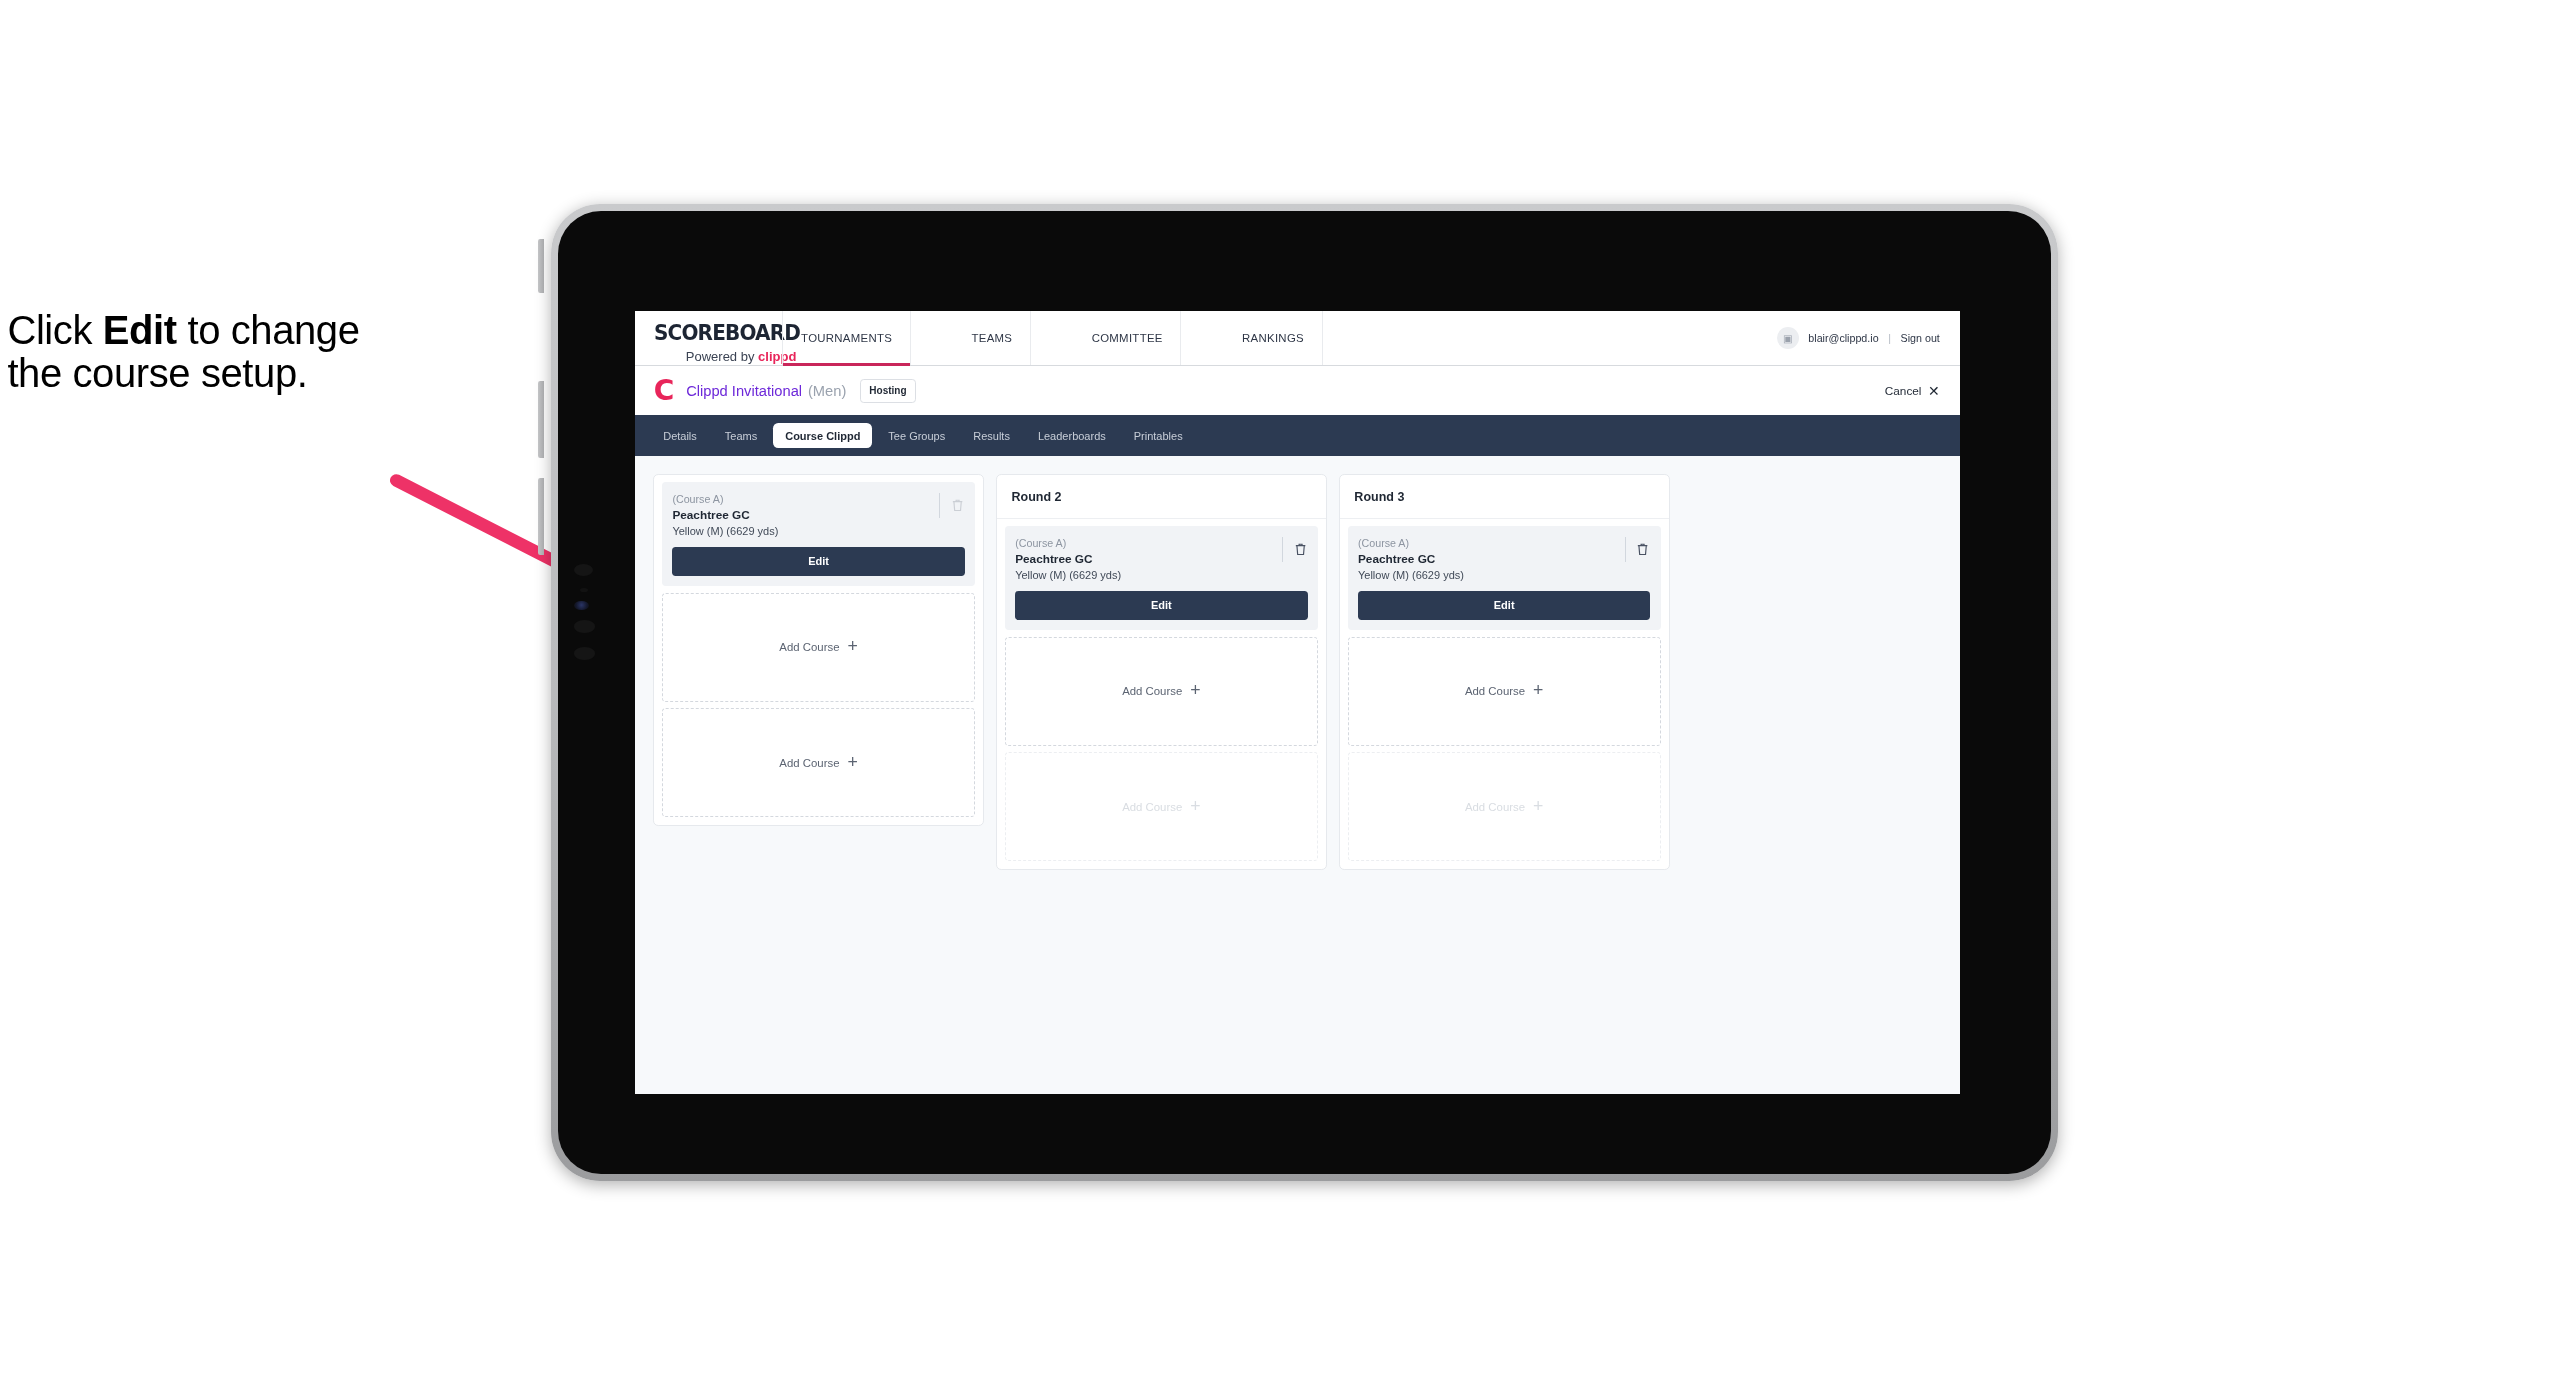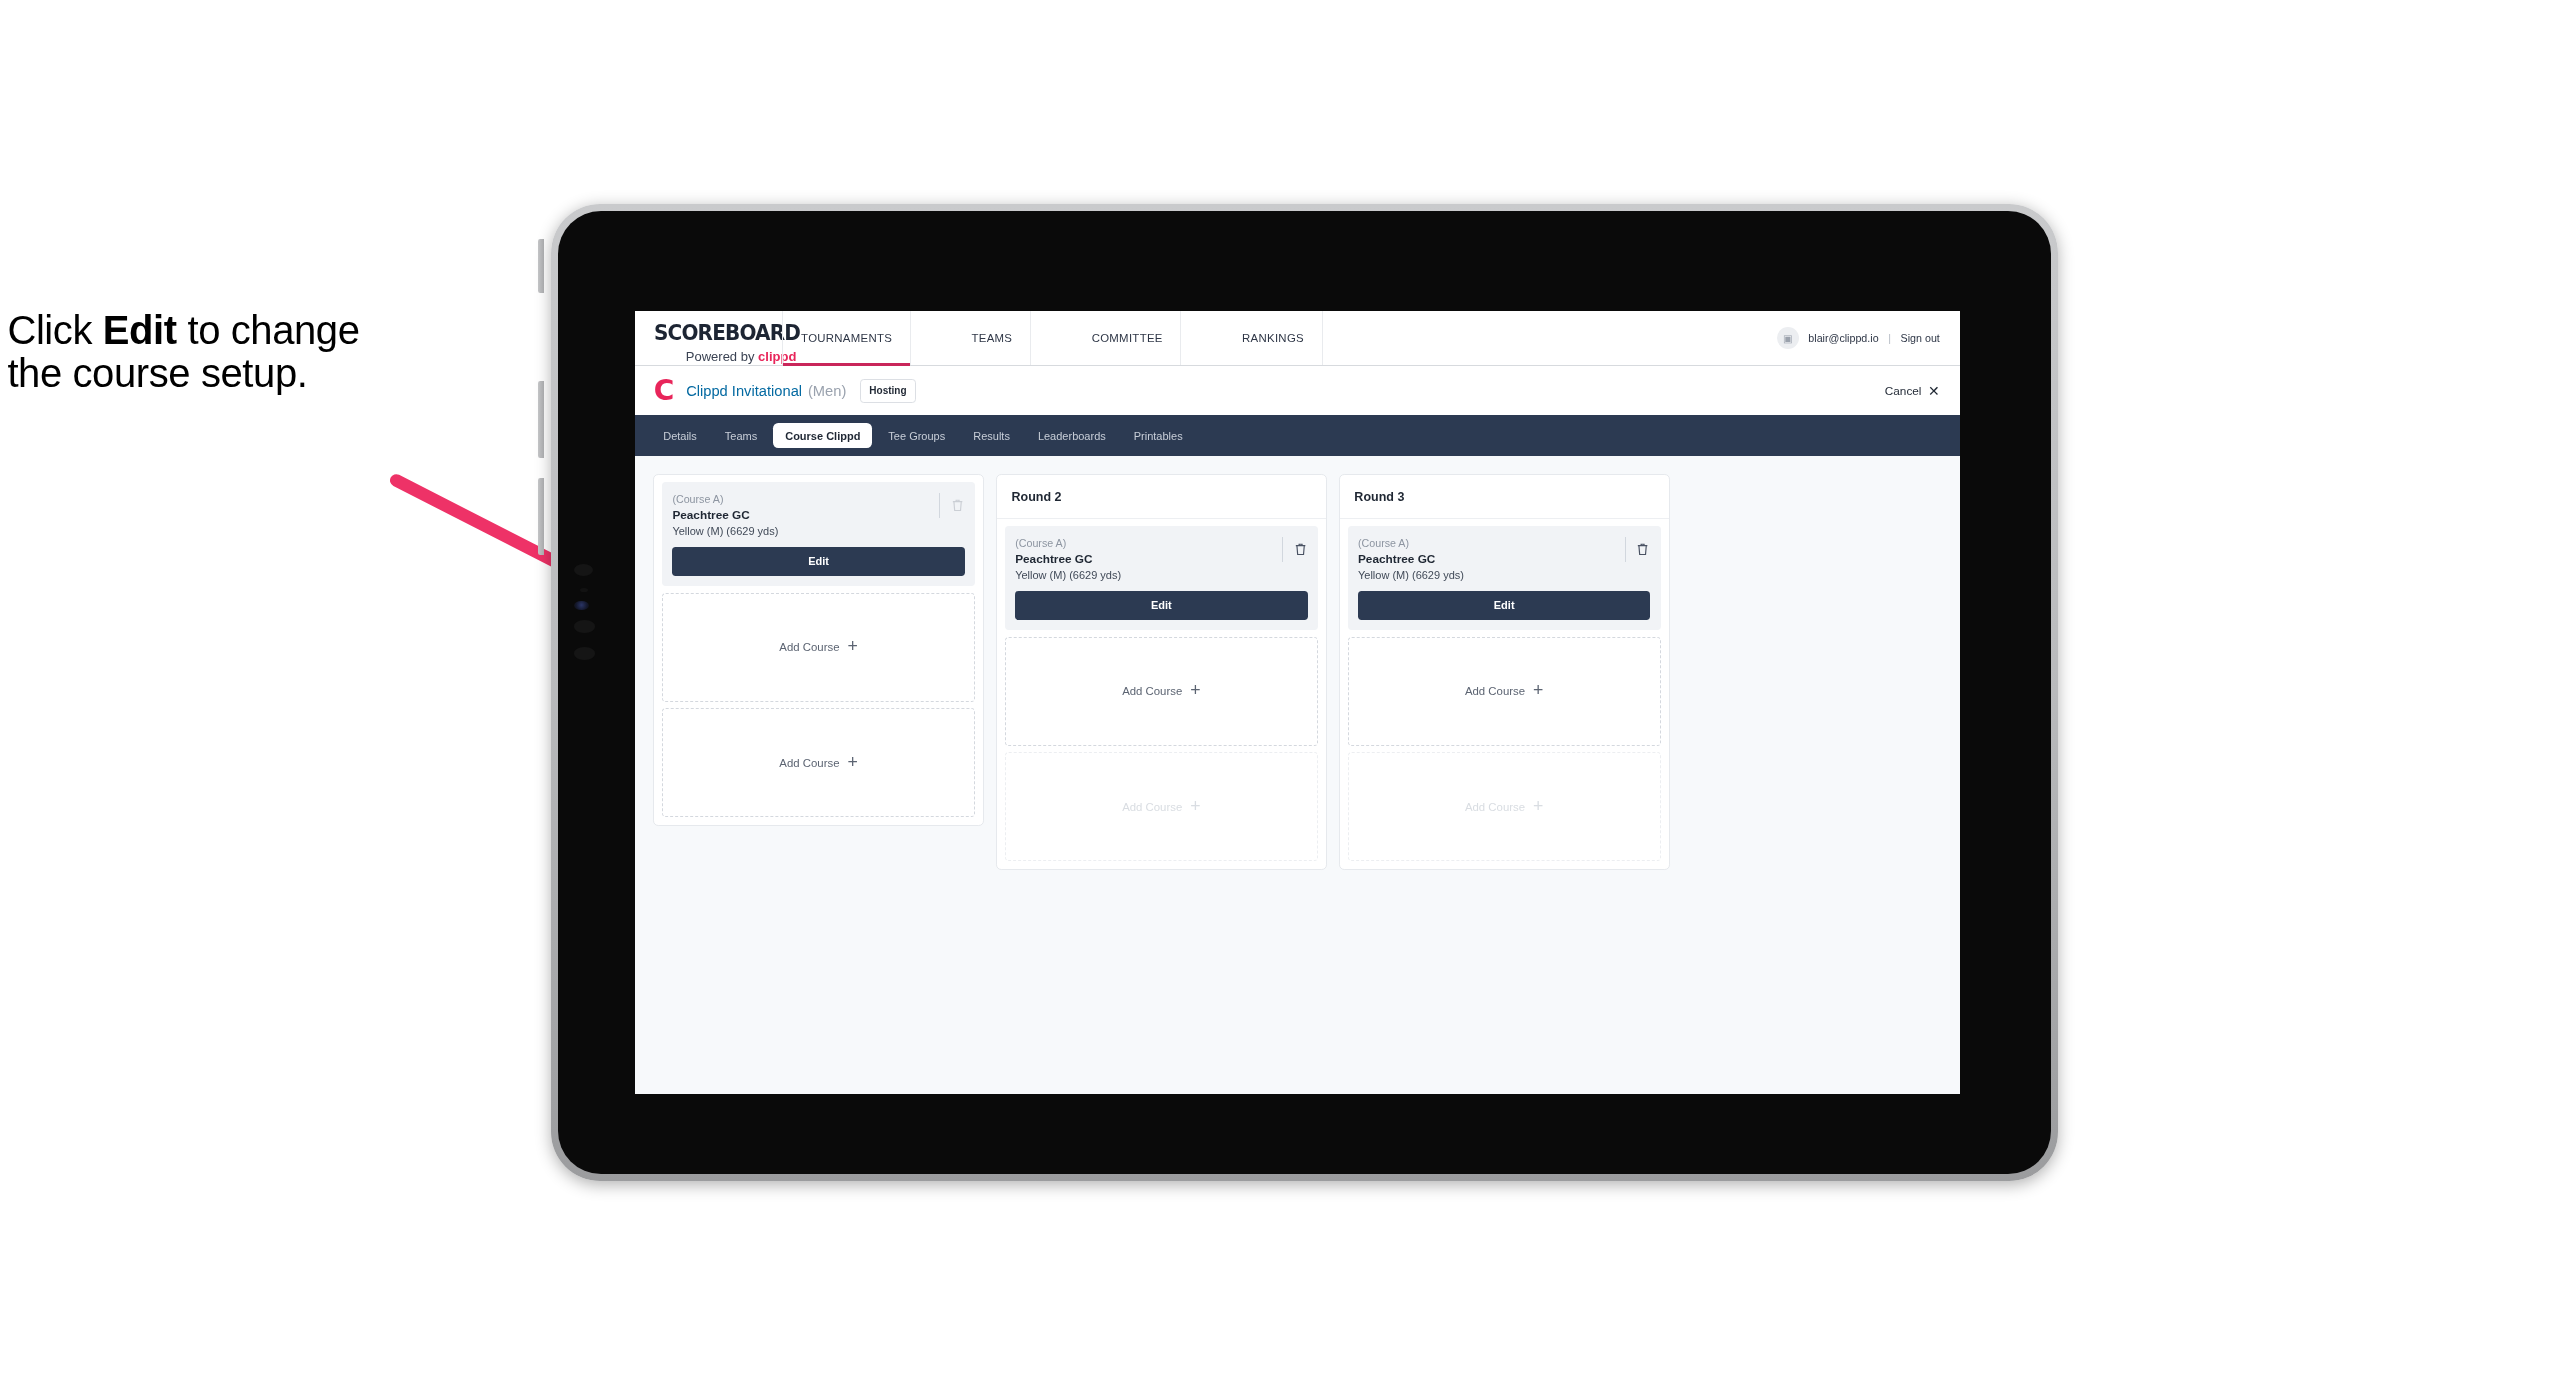--- a/index.html
+++ b/index.html
@@ -152,21 +152,21 @@
     background: #ffffff;
     display: flex; align-items: center;
     padding: 0 20.6px 0 18.4px;
     position: relative;
   }
   #clogo {
     font-family: "DejaVu Sans", sans-serif;
     font-weight: 700; font-size: 28px; color: #e8255a;
     line-height: 1; margin-right: 11.8px;
   }
-  #ttl-name { font-size: 14.7px; color: #0369a1; font-weight: 400; }
+  #ttl-name { font-size: 14.7px; color: #6d28d9; font-weight: 400; }
   #ttl-gender { font-size: 14.7px; color: #9aa2ae; margin-left: 5.9px; }
   #hosting-badge {
     margin-left: 13.2px;
     border: 0.7px solid #dcdfe4;
     border-radius: 3.7px;
     padding: 5.2px 8.8px;
     font-size: 10px; font-weight: 700; color: #1f2733;
     background: #fff;
   }
   #cancel-wrap {

